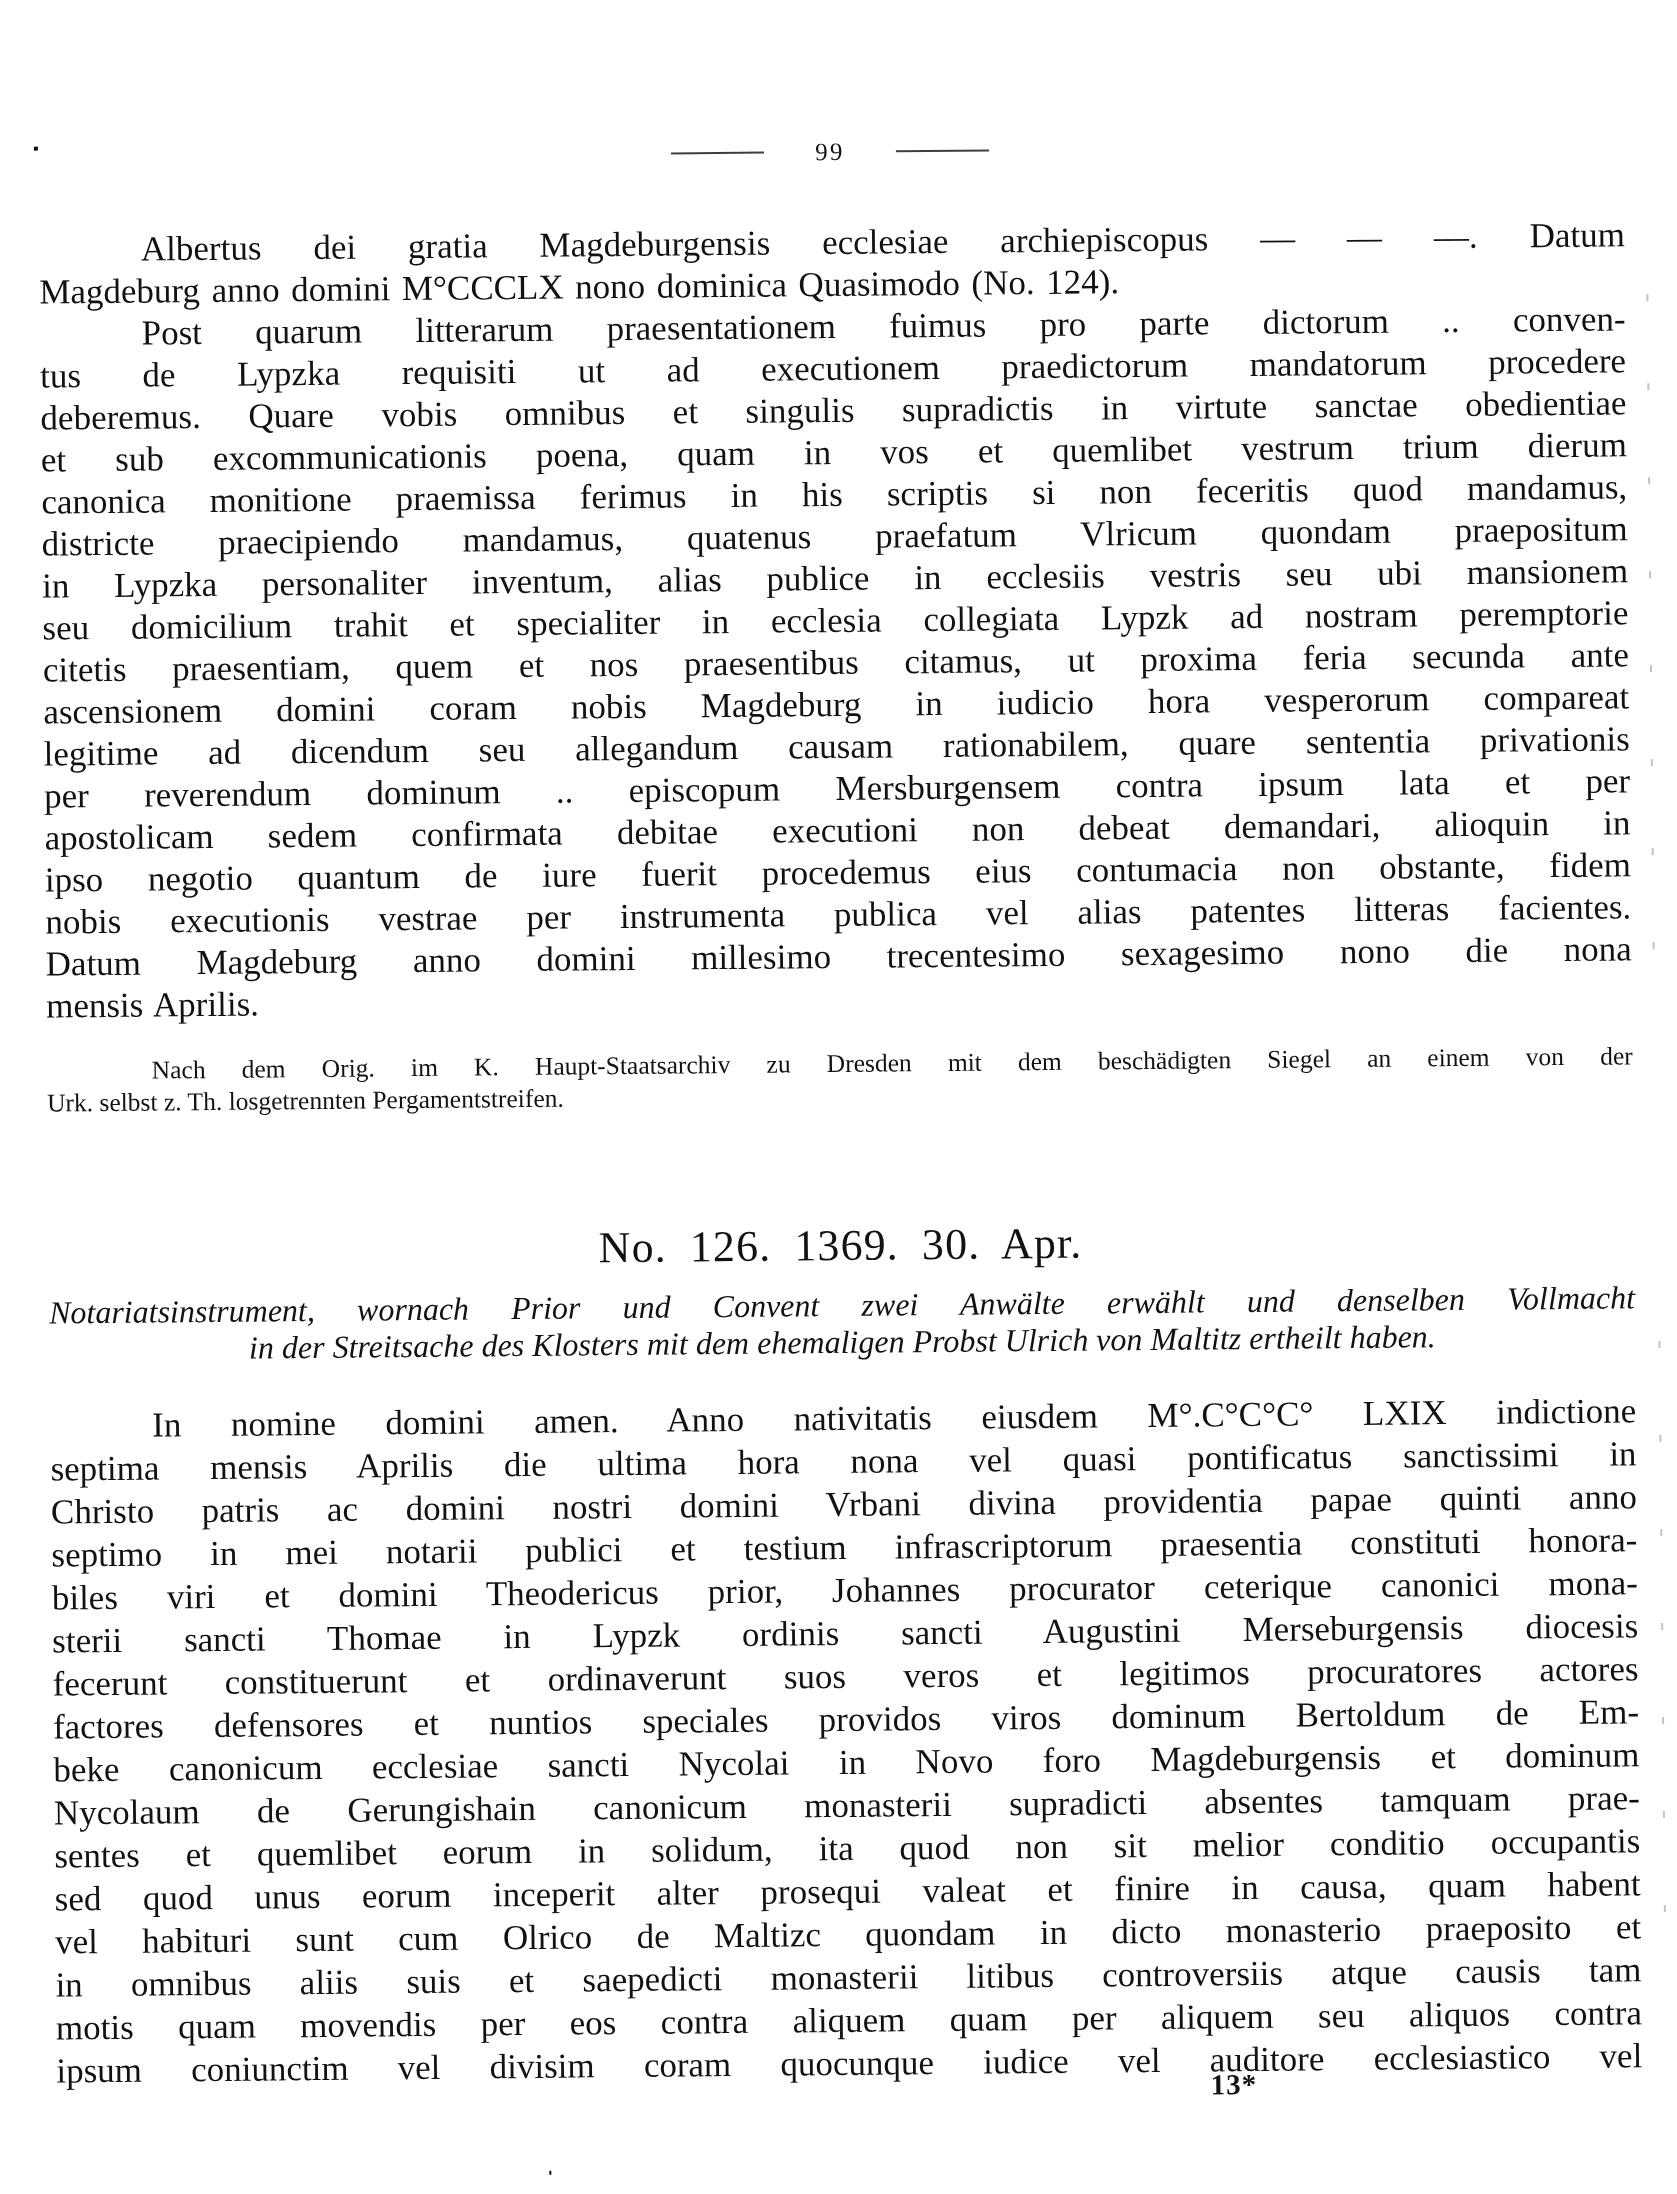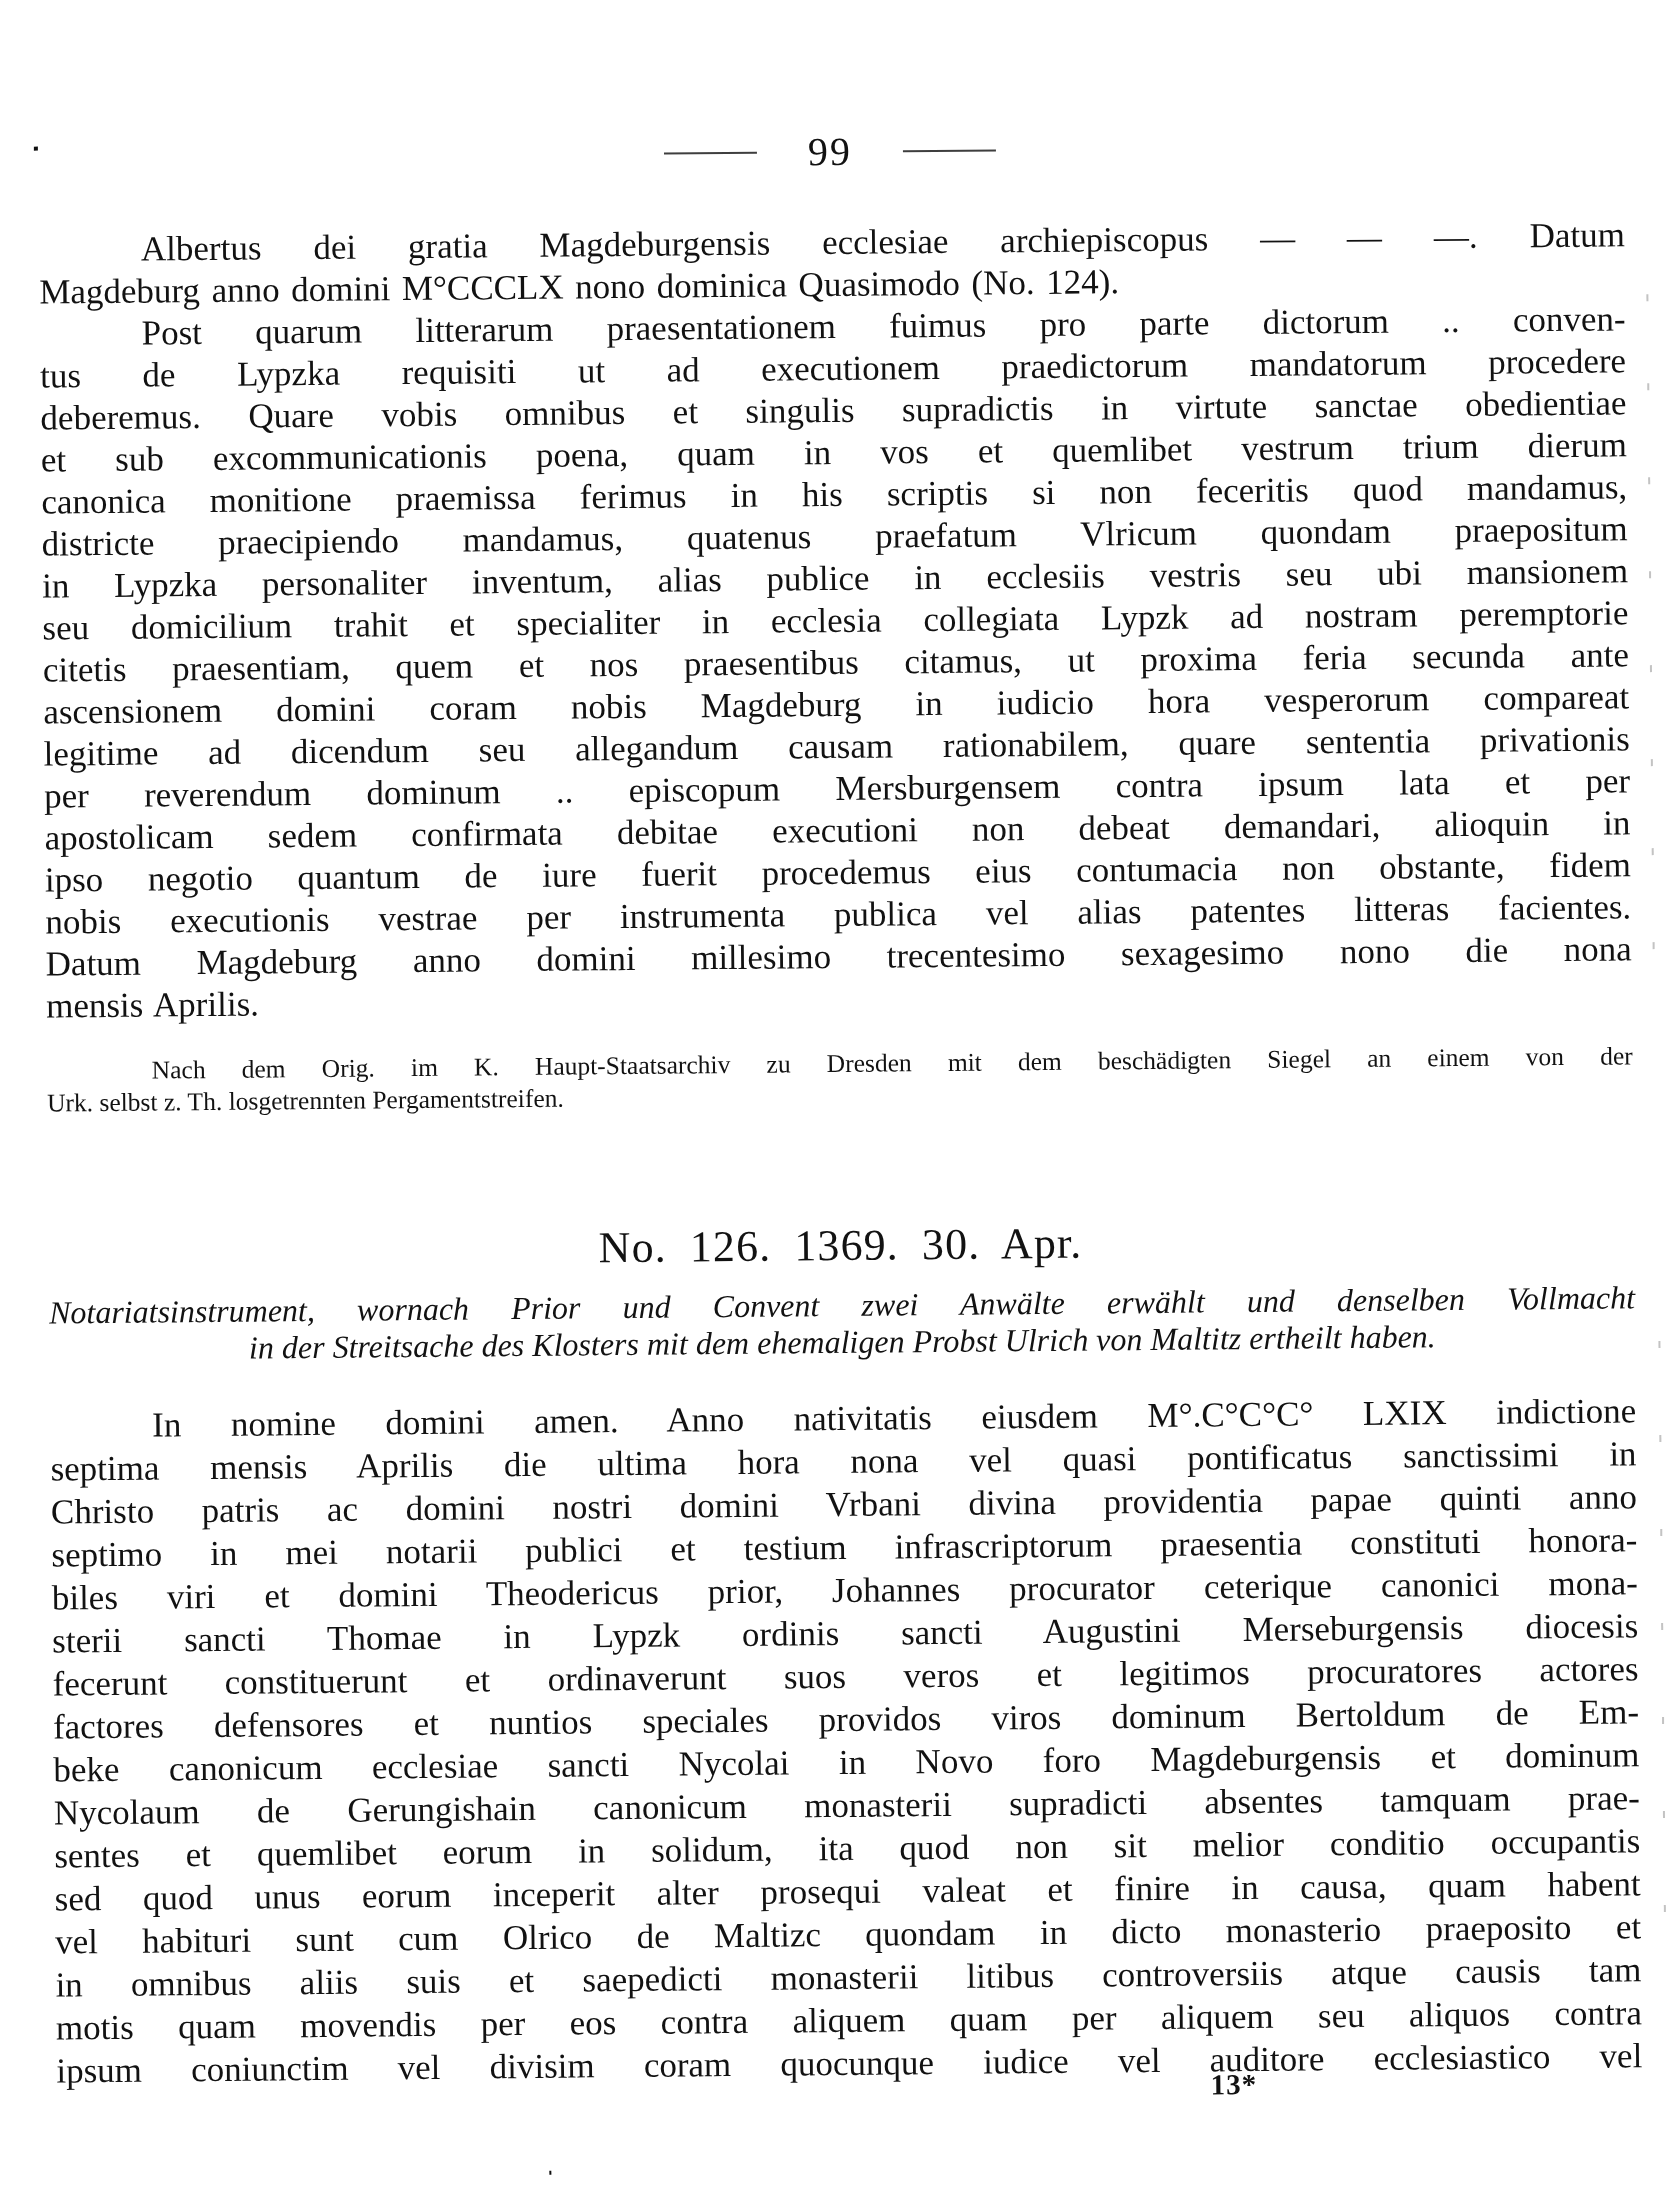--- a/index.html
+++ b/index.html
@@ -33,21 +33,21 @@
     align-items: center;
     gap: 51px;
   }
   .rule {
     width: 93px;
     height: 2.8px;
     background: #1c1c1c;
     opacity: 0.85;
   }
   .pagenum {
-    font-size: 40px;
+    font-size: 25px;
     line-height: 34px;
     letter-spacing: 2.2px;
   }
   
   .body {
     position: absolute;
     left: 47px;
     width: 1586px;
     font-size: 35px;
     word-spacing: 2.8px;

